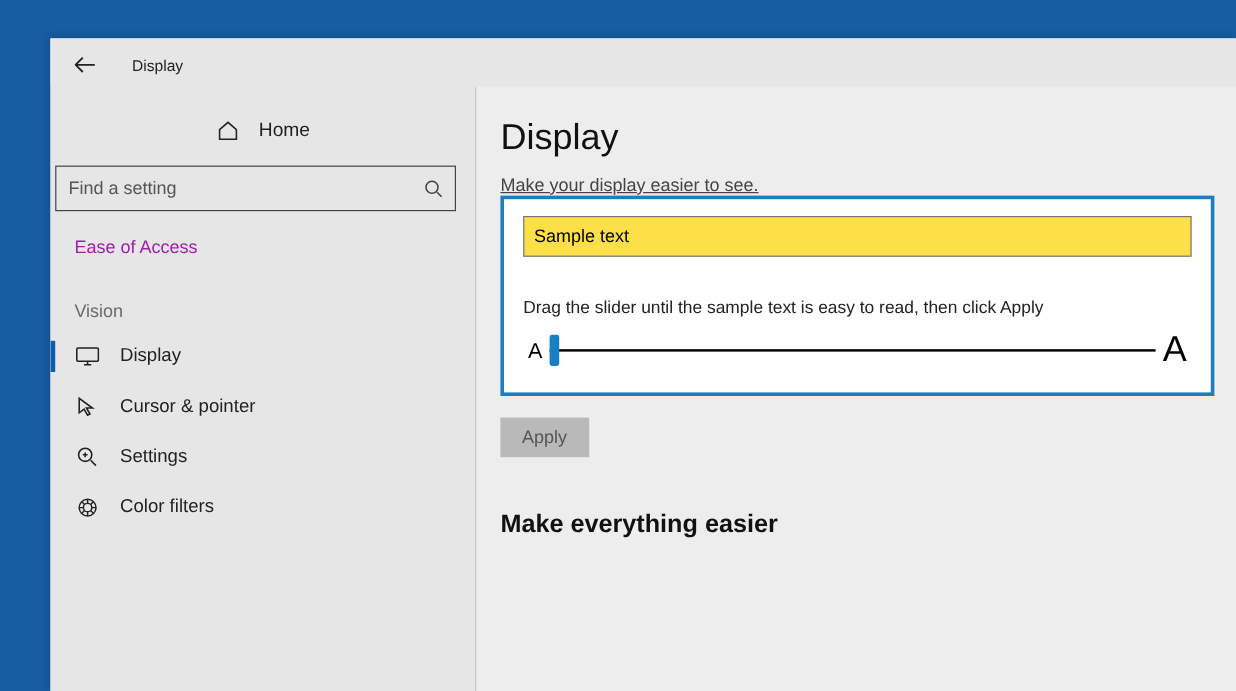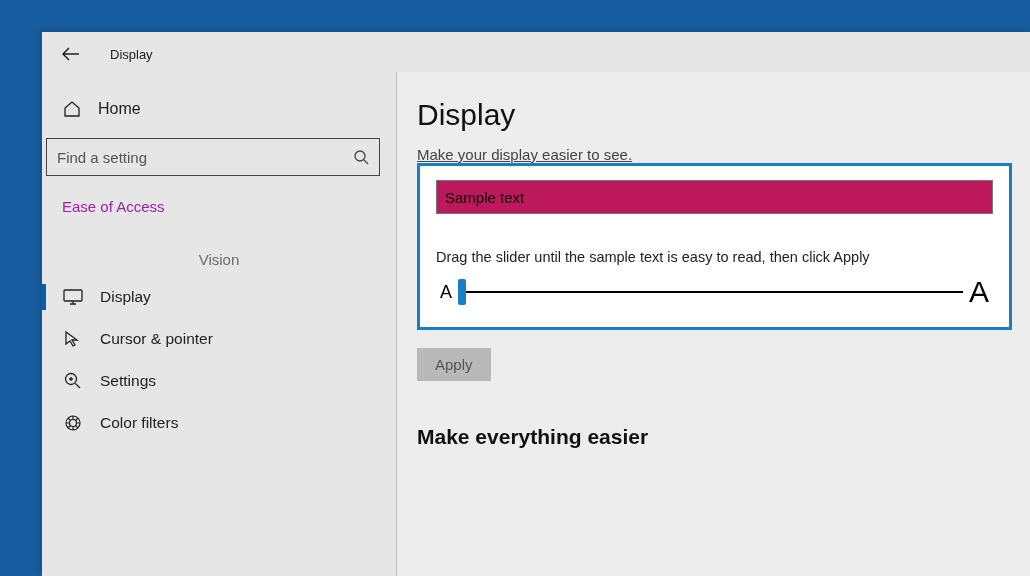--- a/index.html
+++ b/index.html
@@ -45,20 +45,21 @@
     border-right: 1px solid #bfbfbf;
     padding: 18px 0 0 0;
     display: flex;
     flex-direction: column;
   }
   .home-row {
     display: flex;
     align-items: center;
     padding: 10px 20px 12px 20px;
     cursor: pointer;
+    justify-content: center;
   }
   .home-row .icon { width: 20px; display:flex; align-items:center; justify-content:center; margin-right: 16px;}
   .home-row .label { font-size: 16px; color: #222; }
   .search-wrap {
     margin: 8px 16px 18px 4px;
   }
   .search-box {
     display: flex;
     align-items: center;
     border: 1px solid #444;
@@ -78,21 +79,20 @@
   .section-label {
     font-weight: 400;
     font-size: 15px;
     padding: 4px 20px 10px 20px;
     color: #a21caf;
   }
   .group-label {
     font-size: 15px;
     color: #6b6b6b;
     padding: 26px 20px 8px 20px;
-    text-align: center;
   }
   .nav-item {
     display: flex;
     align-items: center;
     padding: 12px 20px;
     cursor: pointer;
     position: relative;
   }
   .nav-item.active::before {
     content: "";
@@ -128,21 +128,21 @@
   }
   .h-box-title {
     font-size: 21px;
     font-weight: 600;
     color: #111;
     margin-bottom: 14px;
   }
   .sample-input {
     width: 100%;
     border: 1px solid #777;
-    background: #be185d;
+    background: #fde047;
     height: 34px;
     padding: 4px 8px;
     font-size: 15px;
     margin-bottom: 10px;
   }
   .instruction {
     font-size: 14.5px;
     color: #222;
     margin-bottom: 10px;
     margin-top: 25px;

